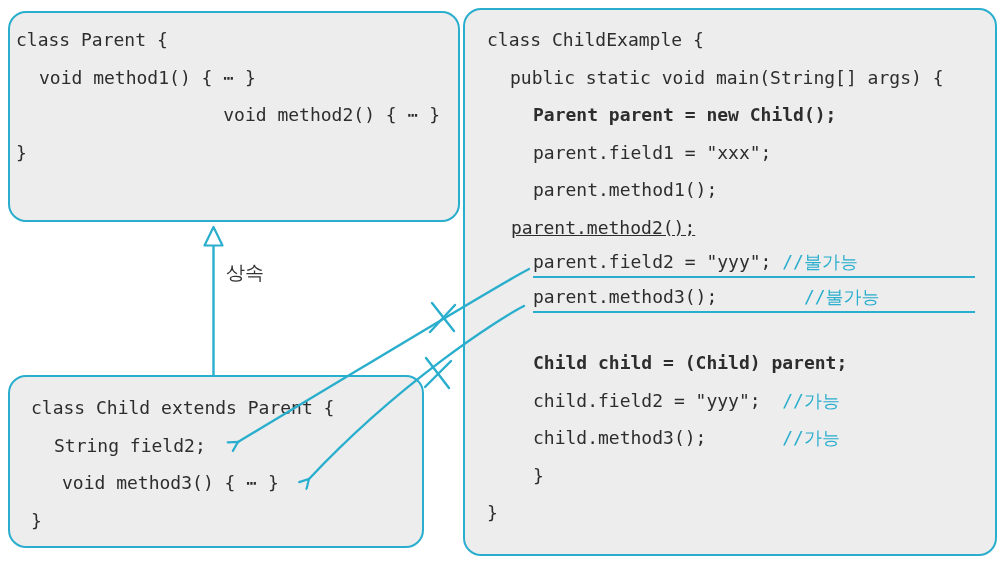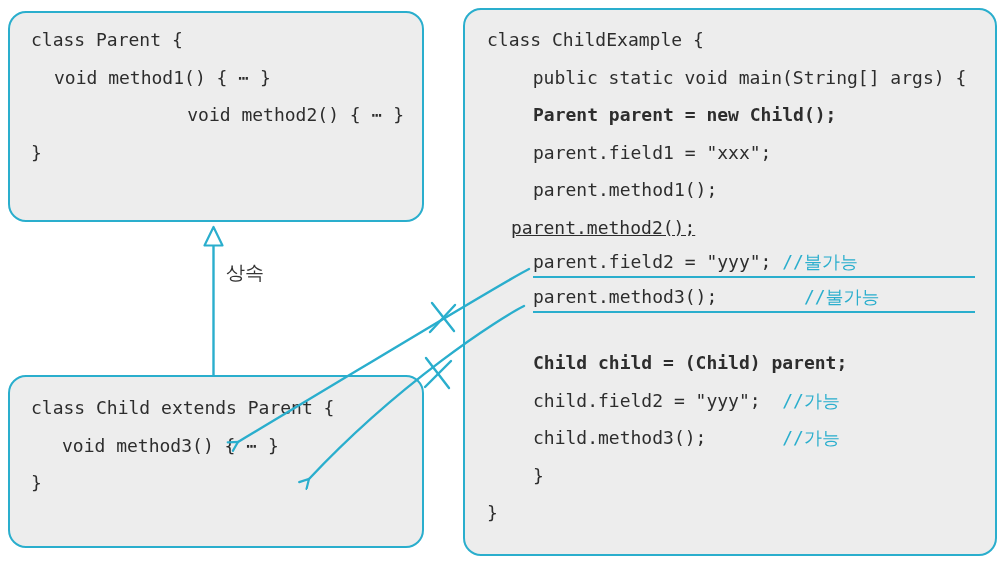--- a/index.html
+++ b/index.html
@@ -15,21 +15,21 @@
     overflow:hidden;
     font-family:"DejaVu Sans Mono","Liberation Mono",monospace;
   }
   .code-box{
     position:absolute;
     box-sizing:border-box;
     background:var(--box-fill);
     border:2.5px solid var(--accent);
     border-radius:18px;
   }
-  #parent-box{left:8px;top:11px;width:416px;height:211px;padding:8px 18px 0 21px;}
+  #parent-box{left:8px;top:11px;width:452px;height:211px;padding:8px 18px 0 6px;}
   #child-box{left:8px;top:375px;width:416px;height:173px;padding:12px 18px 0 21px;}
   #example-box{left:463px;top:8px;width:534px;height:548px;padding:11px 6px 0 22px;}
   .code-line{
     white-space:pre;
     font:18px/37.5px "DejaVu Sans Mono","Liberation Mono",monospace;
     color:var(--text);
     height:37.5px;
   }
   .code-line.bold{font-weight:bold;}
   .code-line.u{
@@ -57,27 +57,28 @@
 
   <div id="parent-box" class="code-box">
       <div class="code-line" style="margin-left: 0px;"><span>class Parent {</span></div>
       <div class="code-line" style="margin-left: 23px;"><span>void method1() { ⋯ }</span></div>
       <div class="code-line" style="margin-left: 23px; text-align: right;"><span>void method2() { ⋯ }</span></div>
       <div class="code-line" style="margin-left: 0px;"><span>}</span></div>
     </div>
 
   <div id="child-box" class="code-box">
       <div class="code-line" style="margin-left: 0px;"><span>class Child extends Parent {</span></div>
+      <div class="code-line" style="margin-left: 23px;"><span>String field2;</span></div>
       <div class="code-line" style="margin-left: 31px;"><span>void method3() { ⋯ }</span></div>
       <div class="code-line" style="margin-left: 0px;"><span>}</span></div>
     </div>
 
   <div id="example-box" class="code-box">
       <div class="code-line" style="margin-left: 0px;"><span>class ChildExample {</span></div>
-      <div class="code-line" style="margin-left: 23px; text-align: center;"><span>public static void main(String[] args) {</span></div>
+      <div class="code-line" style="margin-left: 23px;"><span>public static void main(String[] args) {</span></div>
       <div class="code-line bold" style="margin-left: 46px;"><span>Parent parent = new Child();</span></div>
       <div class="code-line" style="margin-left: 46px;"><span>parent.field1 = "xxx";</span></div>
       <div class="code-line" style="margin-left: 46px;"><span>parent.method1();</span></div>
       <div class="code-line" style="margin-left: 24px; text-decoration: underline;"><span>parent.method2();</span></div>
       <div class="code-line u" style="margin-left: 46px;"><span>parent.field2 = "yyy"; </span><span class="comment">//불가능</span></div>
       <div class="code-line u" style="margin-left: 46px;"><span>parent.method3();        </span><span class="comment">//불가능</span></div>
       <div class="spacer"></div>
       <div class="code-line bold" style="margin-left: 46px;"><span>Child child = (Child) parent;</span></div>
       <div class="code-line" style="margin-left: 46px;"><span>child.field2 = "yyy";  </span><span class="comment">//가능</span></div>
       <div class="code-line" style="margin-left: 46px;"><span>child.method3();       </span><span class="comment">//가능</span></div>

